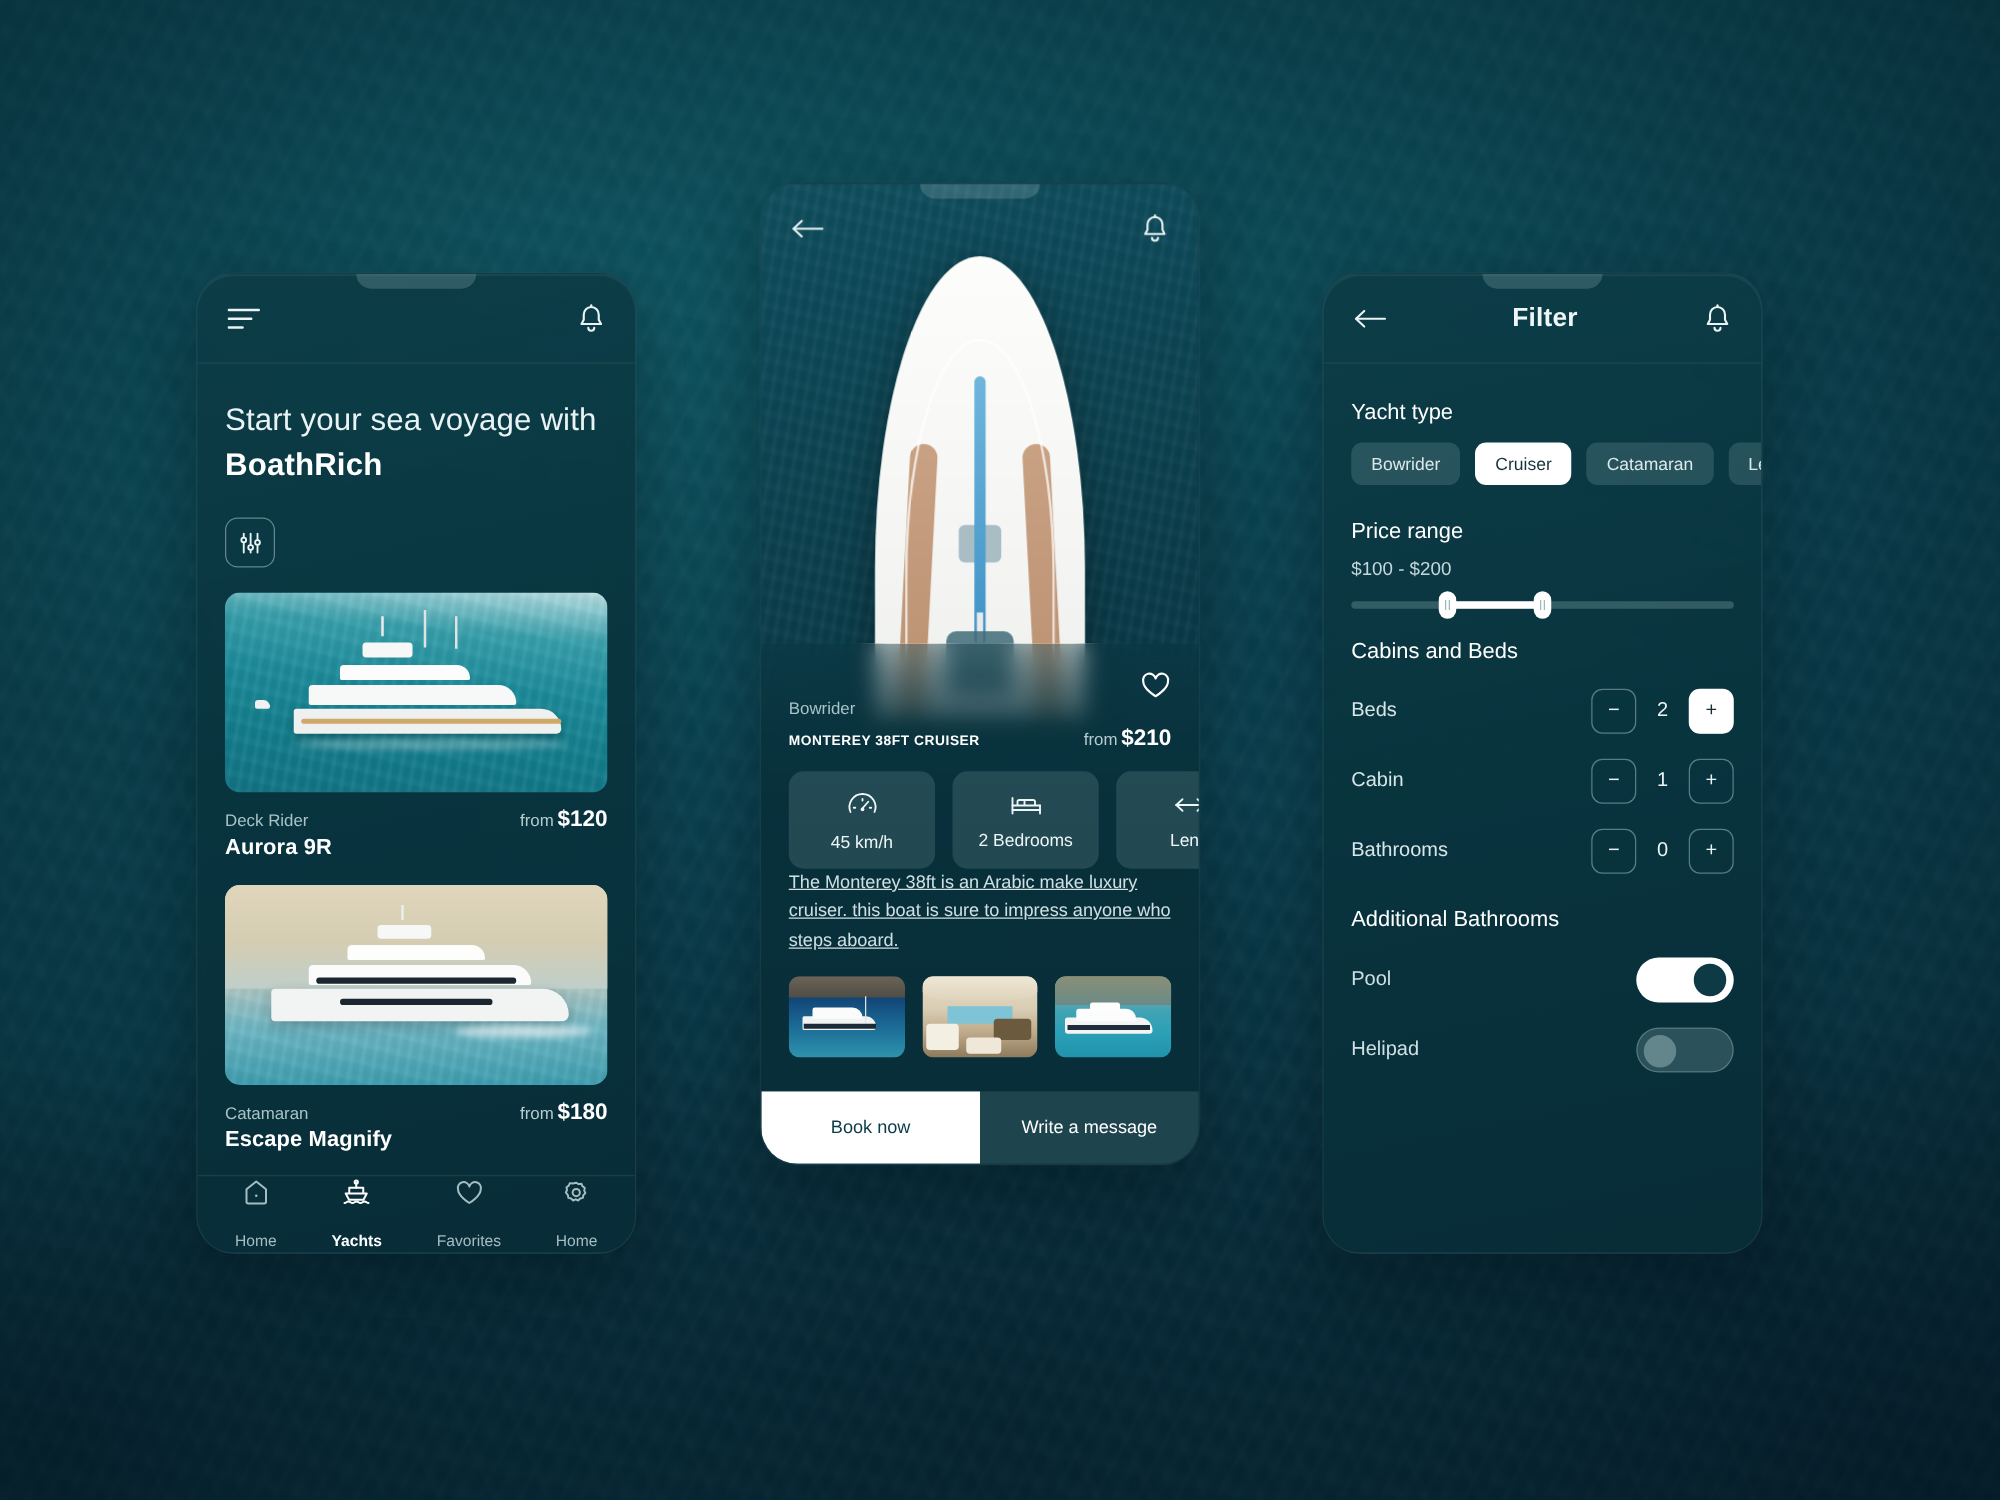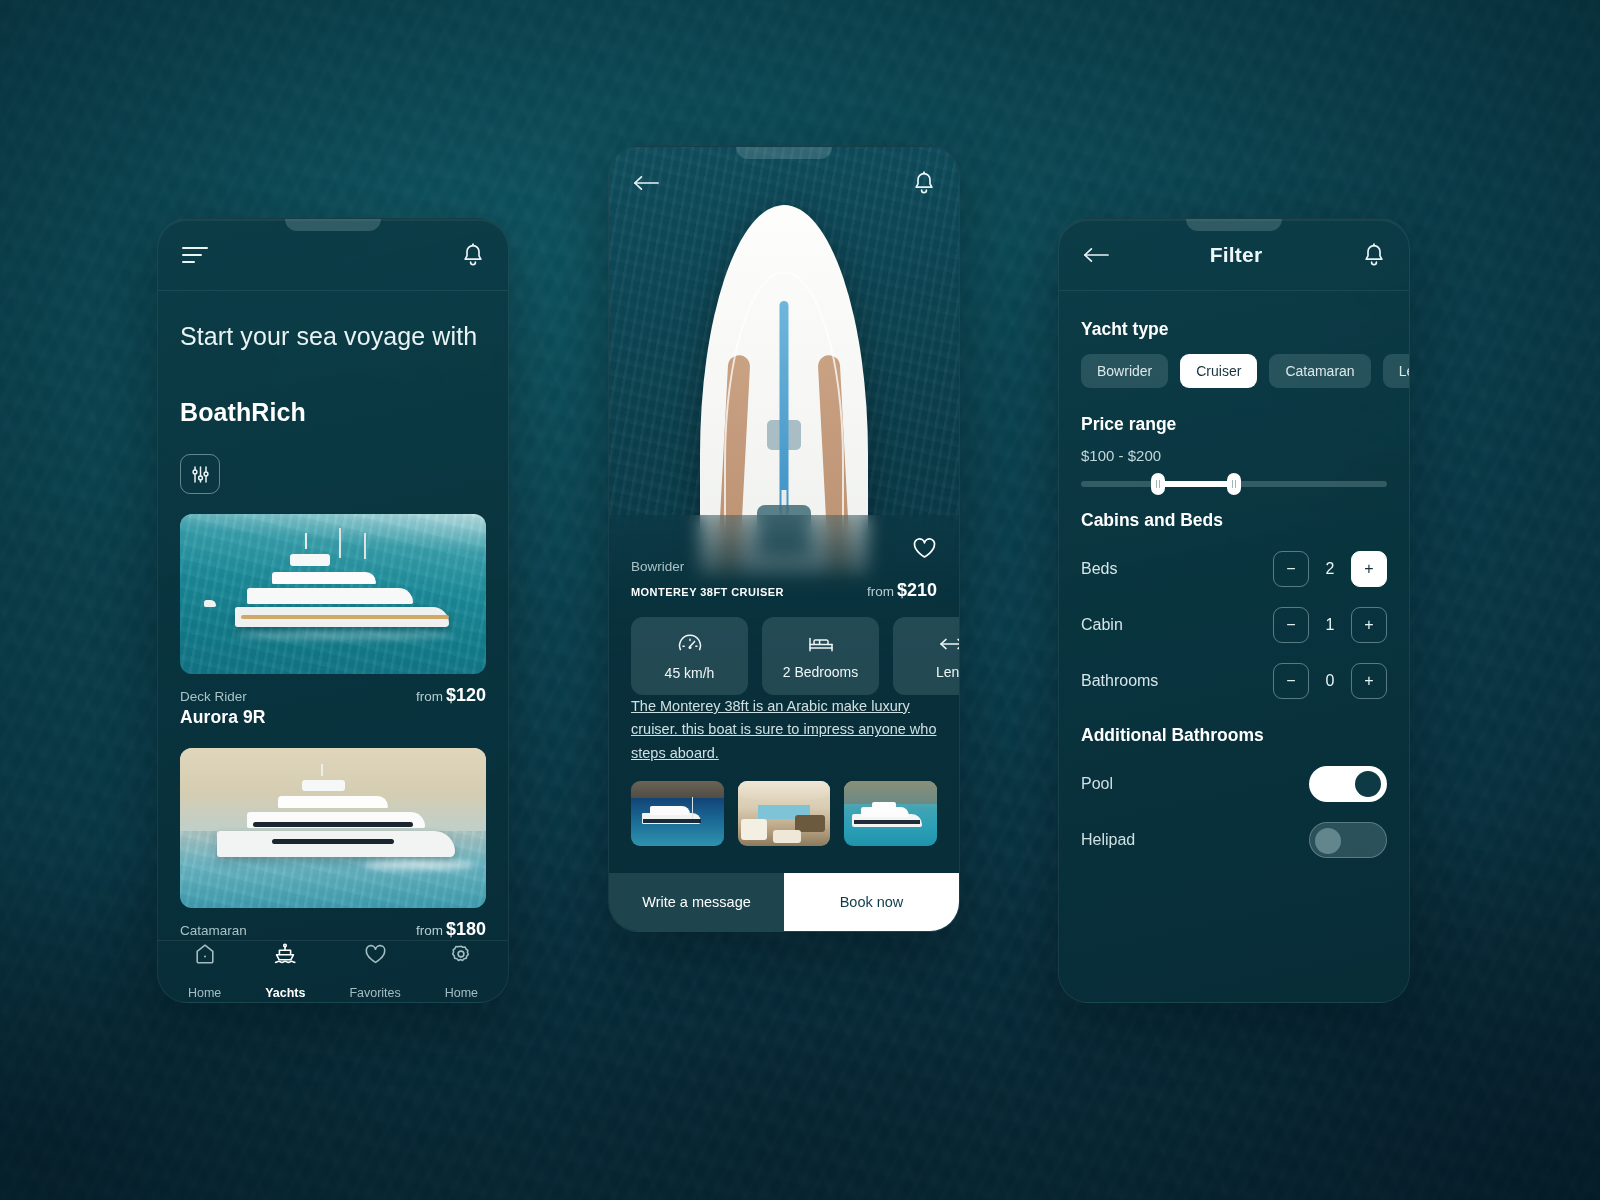--- a/index.html
+++ b/index.html
@@ -65,21 +65,21 @@
     position: relative; z-index: 5;
   }
   .hdr-title { font-size: 21px; font-weight: 700; letter-spacing: .2px; }
   .icon-btn { display: flex; align-items: center; justify-content: center; cursor: pointer; }
   svg { display: block; }
 
   
   #phone-home { left: 157px; top: 218px; width: 352px; height: 785px; }
   .p1-body { flex: 1; padding: 0 22px; display: flex; flex-direction: column; overflow: hidden; }
   .hero { margin-top: 28px; font-size: 25px; line-height: 1.42; font-weight: 300; color: #e9f3f4; letter-spacing: .1px; }
-  .hero b { display: block; font-weight: 700; color: #ffffff; margin-top: 40px; }
+  .hero b { display: block; font-weight: 700; color: #ffffff; }
   .searchrow { margin-top: 24px; display: flex; gap: 12px; align-items: center; }
   .searchbox {
     flex: 1; height: 40px; border-radius: 10px;
     background: rgba(186,214,217,0.165);
     display: flex; align-items: center; gap: 10px; padding: 0 14px;
   }
   .searchbox span { font-size: 14.5px; color: #d5e4e6; }
   .filter-btn {
     width: 40px; height: 40px; border-radius: 10px;
     border: 1px solid rgba(210,230,233,0.45);
@@ -132,21 +132,21 @@
   .gallery { display: flex; gap: 14px; margin-top: 16px; }
   .gallery .g { width: 93px; height: 65px; border-radius: 9px; overflow: hidden; position: relative; cursor: pointer; }
   .p2-actions { position: absolute; left: 0; right: 0; bottom: 0; height: 58px; display: flex; z-index: 7; }
   .act { flex: 1; display: flex; align-items: center; justify-content: center; font-size: 14.5px; cursor: pointer; }
   .act.secondary { background: rgba(186,214,217,0.13); color: #fff; font-weight: 400; }
   .act.primary { background: #ffffff; color: #0c3b48; font-weight: 400; }
 
   
   #phone-filter { left: 1058px; top: 218px; width: 352px; height: 785px; }
   .p3-body { flex: 1; padding: 0 22px; overflow: hidden; position: relative; }
-  .sec-title { font-size: 17.5px; font-weight: 700; color: #fff; }
+  .sec-title { font-size: 17.5px; font-weight: 400; color: #fff; }
   .chips { display: flex; gap: 12px; margin-top: 14px; }
   .chip {
     padding: 9px 16px; border-radius: 9px; font-size: 14px;
     background: rgba(186,214,217,0.17); color: #dbe9eb;
     white-space: nowrap; cursor: pointer;
   }
   .chip.on { background: #ffffff; color: #16333d; }
   .sub { font-size: 15px; color: #c4d7da; margin-top: 12px; }
   .slider { margin-top: 16px; height: 8px; position: relative; }
   .slider .track { position: absolute; left: 0; right: 0; top: 1px; height: 6px; border-radius: 4px; background: rgba(186,214,217,0.24); }
@@ -474,22 +474,22 @@
         <div style="position:absolute;left:0;top:0;right:0;height:34%;background:linear-gradient(180deg,#8a8f77,#6b8a86);"></div>
         <div style="position:absolute;left:8%;top:50%;width:76%;height:13px;background:#f3f5f4;border-radius:3px 16px 4px 3px;"></div>
         <div style="position:absolute;left:18%;top:39%;width:52%;height:10px;background:#fbfcfb;border-radius:3px 11px 2px 2px;"></div>
         <div style="position:absolute;left:30%;top:31%;width:26%;height:8px;background:#fdfdfc;border-radius:2px;"></div>
         <div style="position:absolute;left:10%;top:60%;width:72%;height:4px;background:#202c38;"></div>
       </div>
     </div>
   </div>
 
   <div class="p2-actions">
+    <div class="act primary">Book now</div>
     <div class="act secondary">Write a message</div>
-    <div class="act primary">Book now</div>
   </div>
 </div>
 
 <div class="phone" id="phone-filter">
   <div class="notch"></div>
 
   <div class="hdr">
     <div class="icon-btn">
       <svg width="26" height="16" viewBox="0 0 26 16" fill="none" stroke="#eaf4f5" stroke-width="1.7" stroke-linecap="round" stroke-linejoin="round">
         <path d="M25 8H2"></path>

